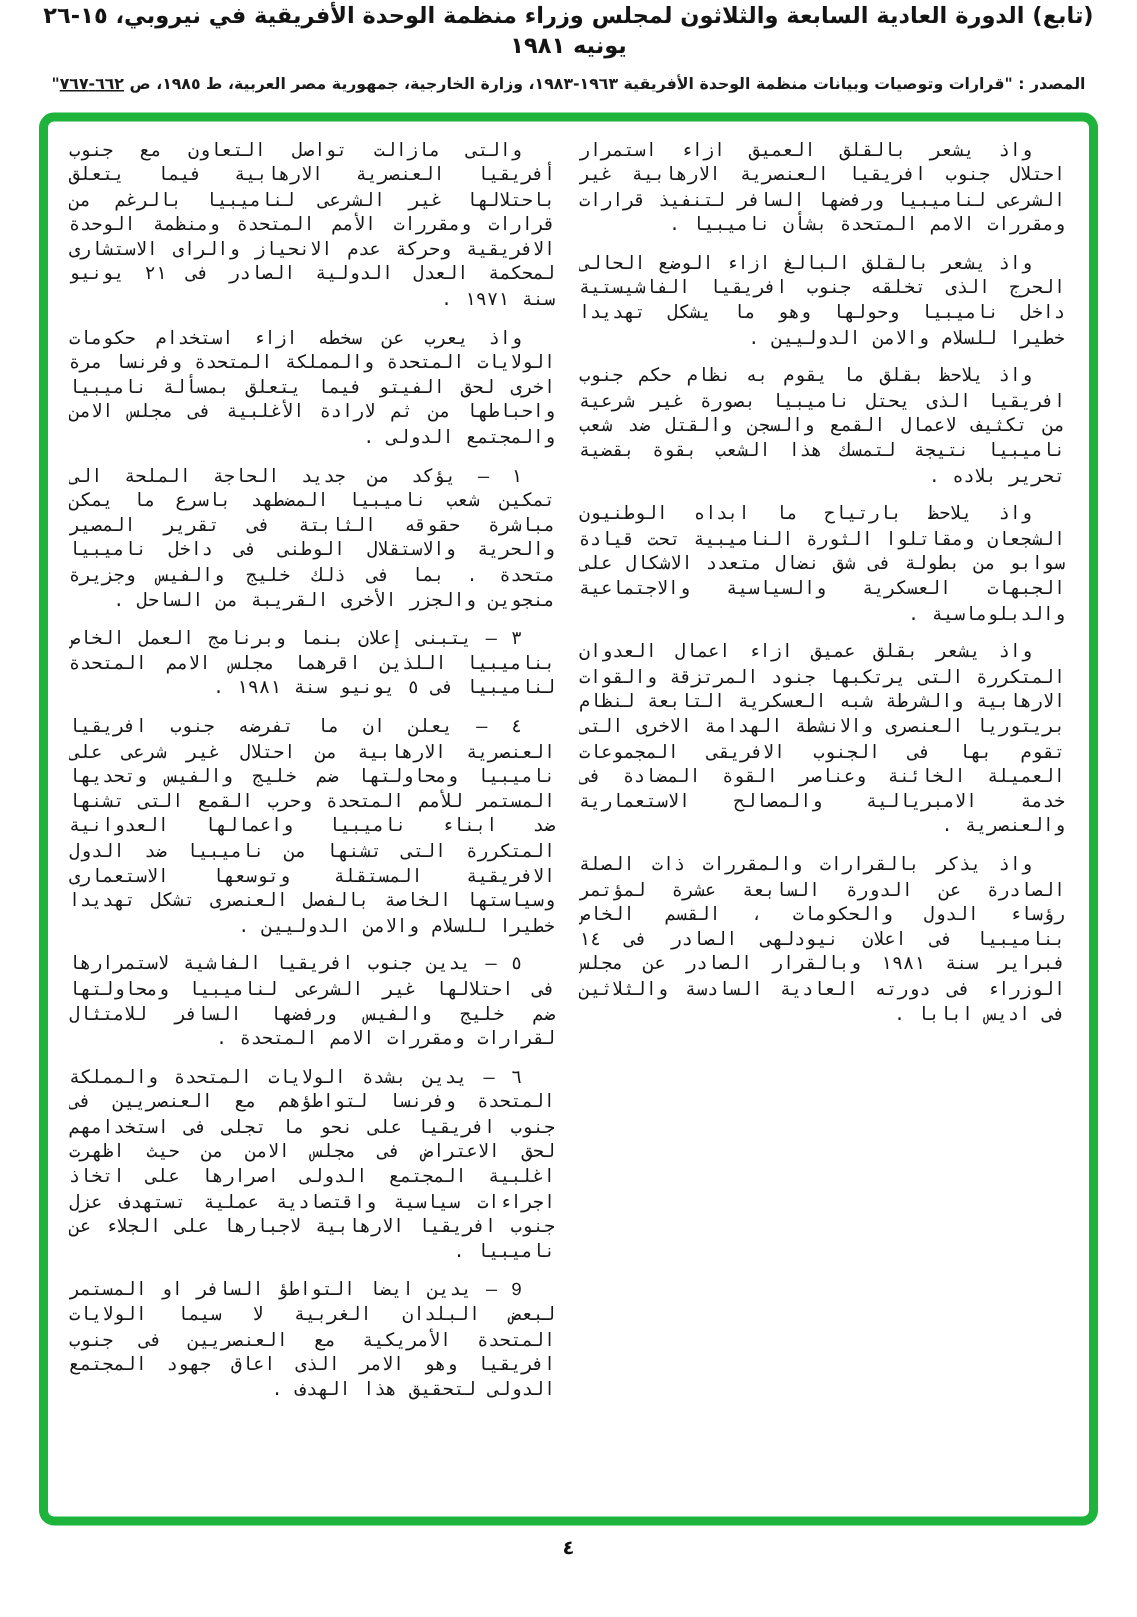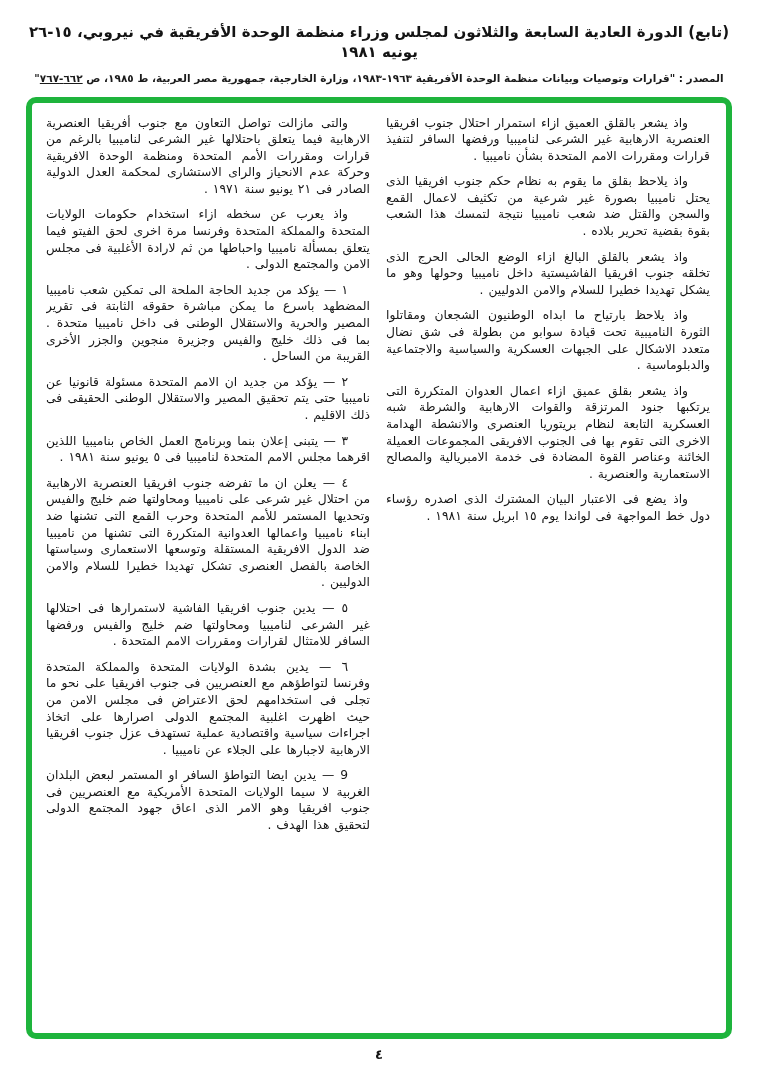--- a/index.html
+++ b/index.html
@@ -7,21 +7,21 @@
   body {
     width: 758px; height: 1078px;
     font-family: "DejaVu Sans", sans-serif;
     direction: rtl;
     overflow: hidden;
     position: relative;
   }
   .page { width: 758px; height: 1078px; background: #fff; }
 
   
-  .header { text-align: center; padding-top: 22px; color: #141414; }
+  .header { text-align: center; color: #141414; }
   .title {
     font-size: 15px; font-weight: bold; letter-spacing: 0;
     line-height: 1.35;
     padding: 0 28px;
   }
   .source {
     margin-top: 9px;
     font-size: 10.5px; font-weight: bold;
     color: #1b1b1b;
     padding: 0 30px;
@@ -51,20 +51,21 @@
     text-align: justify;
     font-size: 12.3px;
     line-height: 16.6px;
     color: #161616;
     overflow: hidden;
   }
   .col p.para {
     text-indent: 22px;
     margin-bottom: 9px;
     word-spacing: 1px;
+    font-family: Liberation Mono, monospace;
   }
 
   
   .pagenum {
     text-align: center;
     font-size: 13px;
     font-weight: bold;
     color: #111;
     margin-top: 8px;
   }
@@ -76,31 +77,30 @@
 
   <header class="header">
     <div class="title">(تابع) الدورة العادية السابعة والثلاثون لمجلس وزراء منظمة الوحدة الأفريقية في نيروبي، ١٥-٢٦ يونيه ١٩٨١</div>
     <div class="source"><span>المصدر : "قرارات وتوصيات وبيانات منظمة الوحدة الأفريقية ١٩٦٣-١٩٨٣، وزارة الخارجية، جمهورية مصر العربية، ط ١٩٨٥، ص </span><span class="u">٦٦٢-٧٦٧</span><span>"</span></div>
   </header>
 
   <div class="frame">
     <div class="cols">
       <div class="col">
           <p class="para">واذ يشعر بالقلق العميق ازاء استمرار احتلال جنوب افريقيا العنصرية الارهابية غير الشرعى لناميبيا ورفضها السافر لتنفيذ قرارات ومقررات الامم المتحدة بشأن ناميبيا .</p>
+          <p class="para">واذ يشعر بالقلق البالغ ازاء الوضع الحالى الحرج الذى تخلقه جنوب افريقيا الفاشيستية داخل ناميبيا وحولها وهو ما يشكل تهديدا خطيرا للسلام والامن الدوليين .</p>
           <p class="para">واذ يلاحظ بقلق ما يقوم به نظام حكم جنوب افريقيا الذى يحتل ناميبيا بصورة غير شرعية من تكثيف لاعمال القمع والسجن والقتل ضد شعب ناميبيا نتيجة لتمسك هذا الشعب بقوة بقضية تحرير بلاده .</p>
-          <p class="para">واذ يشعر بالقلق البالغ ازاء الوضع الحالى الحرج الذى تخلقه جنوب افريقيا الفاشيستية داخل ناميبيا وحولها وهو ما يشكل تهديدا خطيرا للسلام والامن الدوليين .</p>
           <p class="para">واذ يلاحظ بارتياح ما ابداه الوطنيون الشجعان ومقاتلوا الثورة الناميبية تحت قيادة سوابو من بطولة فى شق نضال متعدد الاشكال على الجبهات العسكرية والسياسية والاجتماعية والدبلوماسية .</p>
           <p class="para">واذ يشعر بقلق عميق ازاء اعمال العدوان المتكررة التى يرتكبها جنود المرتزقة والقوات الارهابية والشرطة شبه العسكرية التابعة لنظام بريتوريا العنصرى والانشطة الهدامة الاخرى التى تقوم بها فى الجنوب الافريقى المجموعات العميلة الخائنة وعناصر القوة المضادة فى خدمة الامبريالية والمصالح الاستعمارية والعنصرية .</p>
-          <p class="para">واذ يضع فى الاعتبار البيان المشترك الذى اصدره رؤساء دول خط المواجهة فى لواندا يوم ١٥ ابريل سنة ١٩٨١ .</p>
+          <p class="para">واذ يذكر بالقرارات والمقررات ذات الصلة الصادرة عن الدورة السابعة عشرة لمؤتمر رؤساء الدول والحكومات ، القسم الخاص بناميبيا فى اعلان نيودلهى الصادر فى ١٤ فبراير سنة ١٩٨١ وبالقرار الصادر عن مجلس الوزراء فى دورته العادية السادسة والثلاثين فى اديس ابابا .</p>
         </div>
       <div class="col">
           <p class="para">والتى مازالت تواصل التعاون مع جنوب أفريقيا العنصرية الارهابية فيما يتعلق باحتلالها غير الشرعى لناميبيا بالرغم من قرارات ومقررات الأمم المتحدة ومنظمة الوحدة الافريقية وحركة عدم الانحياز والراى الاستشارى لمحكمة العدل الدولية الصادر فى ٢١ يونيو سنة ١٩٧١ .</p>
           <p class="para">واذ يعرب عن سخطه ازاء استخدام حكومات الولايات المتحدة والمملكة المتحدة وفرنسا مرة اخرى لحق الفيتو فيما يتعلق بمسألة ناميبيا واحباطها من ثم لارادة الأغلبية فى مجلس الامن والمجتمع الدولى .</p>
           <p class="para">١ — يؤكد من جديد الحاجة الملحة الى تمكين شعب ناميبيا المضطهد باسرع ما يمكن مباشرة حقوقه الثابتة فى تقرير المصير والحرية والاستقلال الوطنى فى داخل ناميبيا متحدة . بما فى ذلك خليج والفيس وجزيرة منجوين والجزر الأخرى القريبة من الساحل .</p>
-          <p class="para">٢ — يؤكد من جديد ان الامم المتحدة مسئولة قانونيا عن ناميبيا حتى يتم تحقيق المصير والاستقلال الوطنى الحقيقى فى ذلك الاقليم .</p>
           <p class="para">٣ — يتبنى إعلان بنما وبرنامج العمل الخاص بناميبيا اللذين اقرهما مجلس الامم المتحدة لناميبيا فى ٥ يونيو سنة ١٩٨١ .</p>
           <p class="para">٤ — يعلن ان ما تفرضه جنوب افريقيا العنصرية الارهابية من احتلال غير شرعى على ناميبيا ومحاولتها ضم خليج والفيس وتحديها المستمر للأمم المتحدة وحرب القمع التى تشنها ضد ابناء ناميبيا واعمالها العدوانية المتكررة التى تشنها من ناميبيا ضد الدول الافريقية المستقلة وتوسعها الاستعمارى وسياستها الخاصة بالفصل العنصرى تشكل تهديدا خطيرا للسلام والامن الدوليين .</p>
           <p class="para">٥ — يدين جنوب افريقيا الفاشية لاستمرارها فى احتلالها غير الشرعى لناميبيا ومحاولتها ضم خليج والفيس ورفضها السافر للامتثال لقرارات ومقررات الامم المتحدة .</p>
           <p class="para">٦ — يدين بشدة الولايات المتحدة والمملكة المتحدة وفرنسا لتواطؤهم مع العنصريين فى جنوب افريقيا على نحو ما تجلى فى استخدامهم لحق الاعتراض فى مجلس الامن من حيث اظهرت اغلبية المجتمع الدولى اصرارها على اتخاذ اجراءات سياسية واقتصادية عملية تستهدف عزل جنوب افريقيا الارهابية لاجبارها على الجلاء عن ناميبيا .</p>
           <p class="para">9 — يدين ايضا التواطؤ السافر او المستمر لبعض البلدان الغربية لا سيما الولايات المتحدة الأمريكية مع العنصريين فى جنوب افريقيا وهو الامر الذى اعاق جهود المجتمع الدولى لتحقيق هذا الهدف .</p>
         </div>
     </div>
   </div>
 
   <footer class="pagenum">٤</footer>

